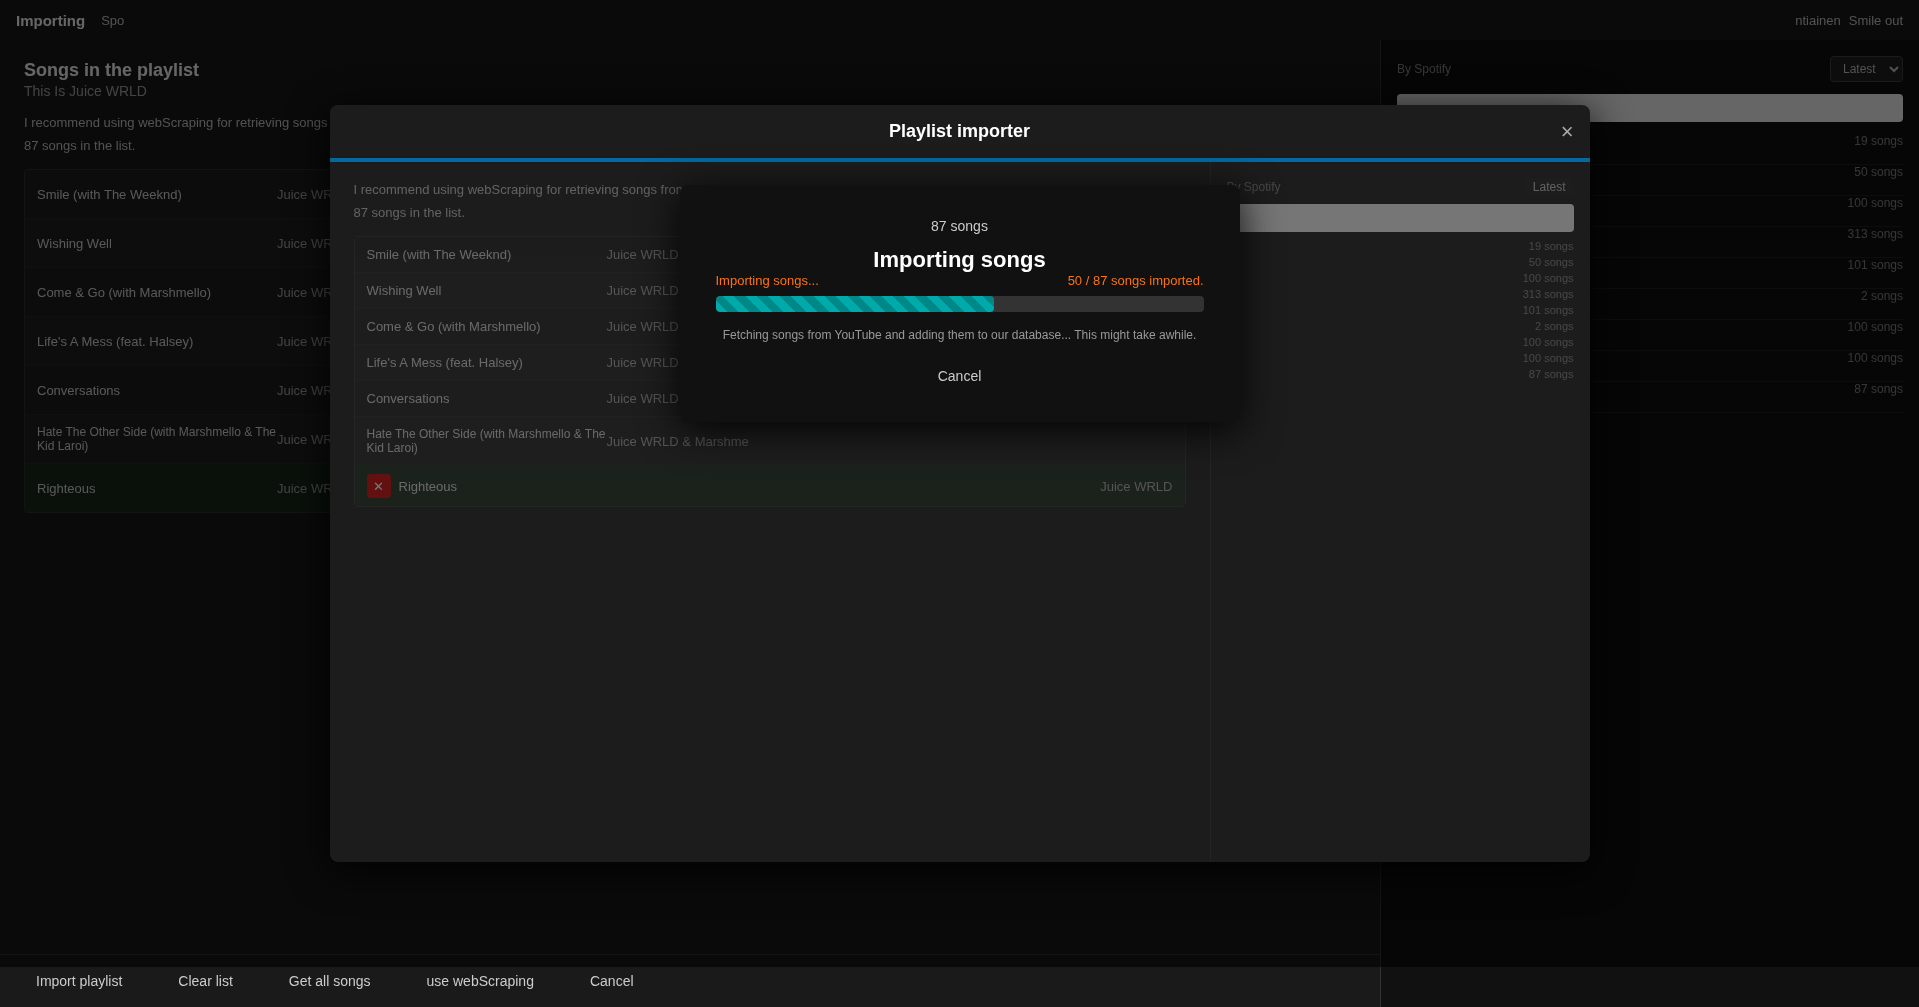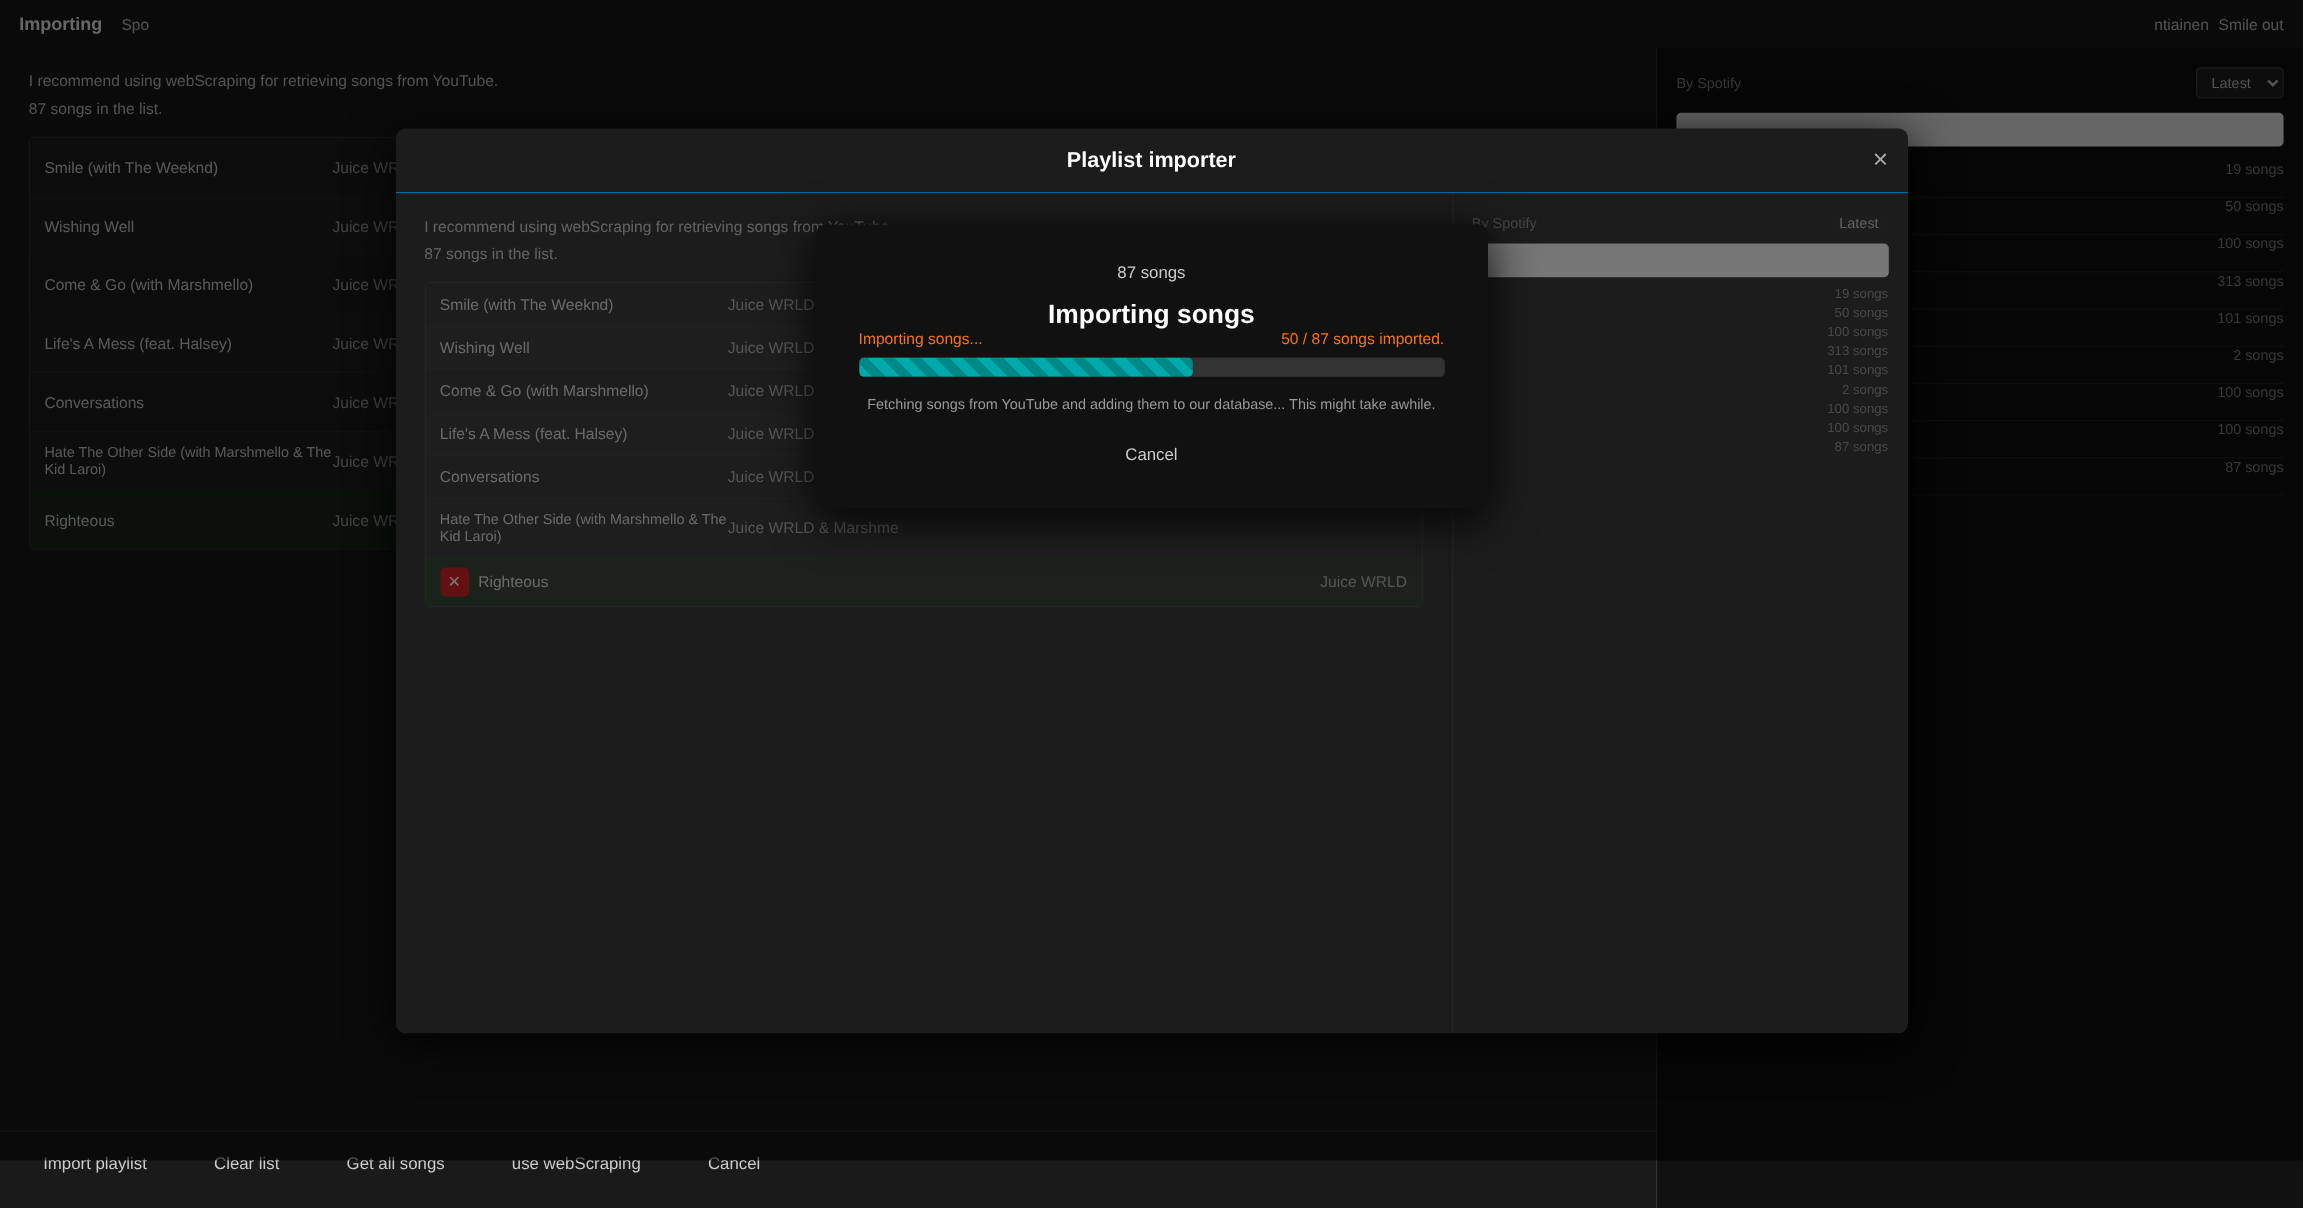--- a/index.html
+++ b/index.html
@@ -79,21 +79,21 @@
       width: 28px;
       height: 28px;
       cursor: pointer;
       font-size: 16px;
       margin-left: 12px;
     }
 
     
     .bottom-bar {
       position: absolute;
-      bottom: 12px;
+      bottom: 0;
       left: 0;
       width: 1380px;
       background: #1a1a1a;
       border-top: 1px solid #333;
       padding: 12px 24px;
       display: flex;
       align-items: center;
       gap: 32px;
     }
     .bottom-action {
@@ -243,20 +243,24 @@
   <div class="topbar-right">
     <span>ntiainen</span>
     <span style="cursor:pointer;color:#ccc;">Smile out</span>
   </div>
 </div>
 
 <div class="main-content">
 
   <div class="left-panel">
 
+    <div class="panel-header">
+      <div class="panel-title">Songs in the playlist</div>
+      <div class="panel-subtitle">This Is Juice WRLD</div>
+    </div>
 
     <p class="info-text">I recommend using webScraping for retrieving songs from YouTube.</p>
     <p class="count-text">87 songs in the list.</p>
 
     <div class="songs-table">
 
       <div class="table-row">
         <span class="col-title">Smile (with The Weeknd)</span>
         <span class="col-artist">Juice WRLD &amp; The Week...</span>
         <span class="col-rest"></span>
@@ -365,21 +369,21 @@
     <div class="right-list-item"></div>
 
   </div>
 
 </div>
 
 <div class="modal-overlay">
 
   <div style="background:#1c1c1c;border-radius:8px;width:1260px;max-height:780px;overflow:hidden;position:relative;box-shadow:0 8px 40px rgba(0,0,0,0.9);">
 
-    <div style="padding:16px 24px;border-bottom:1px solid #0369a1;display:flex;align-items:center;justify-content:center;position:relative;">
+    <div style="padding:16px 24px;border-bottom:4px solid #0369a1;display:flex;align-items:center;justify-content:center;position:relative;">
       <span style="font-size:18px;font-weight:bold;color:#fff;">Playlist importer</span>
       <button style="position:absolute;right:16px;top:50%;transform:translateY(-50%);background:none;border:none;color:#aaa;font-size:22px;cursor:pointer;">×</button>
     </div>
 
     <div style="display:flex;height:700px;">
 
       <div style="flex:1;padding:20px 24px;overflow:hidden;opacity:0.4;position:relative;">
         <div style="font-size:13px;color:#ccc;margin-bottom:8px;">I recommend using webScraping for retrieving songs from YouTube.</div>
         <div style="font-size:13px;color:#ccc;margin-bottom:16px;">87 songs in the list.</div>
         <div style="border:1px solid #333;border-radius:4px;">

